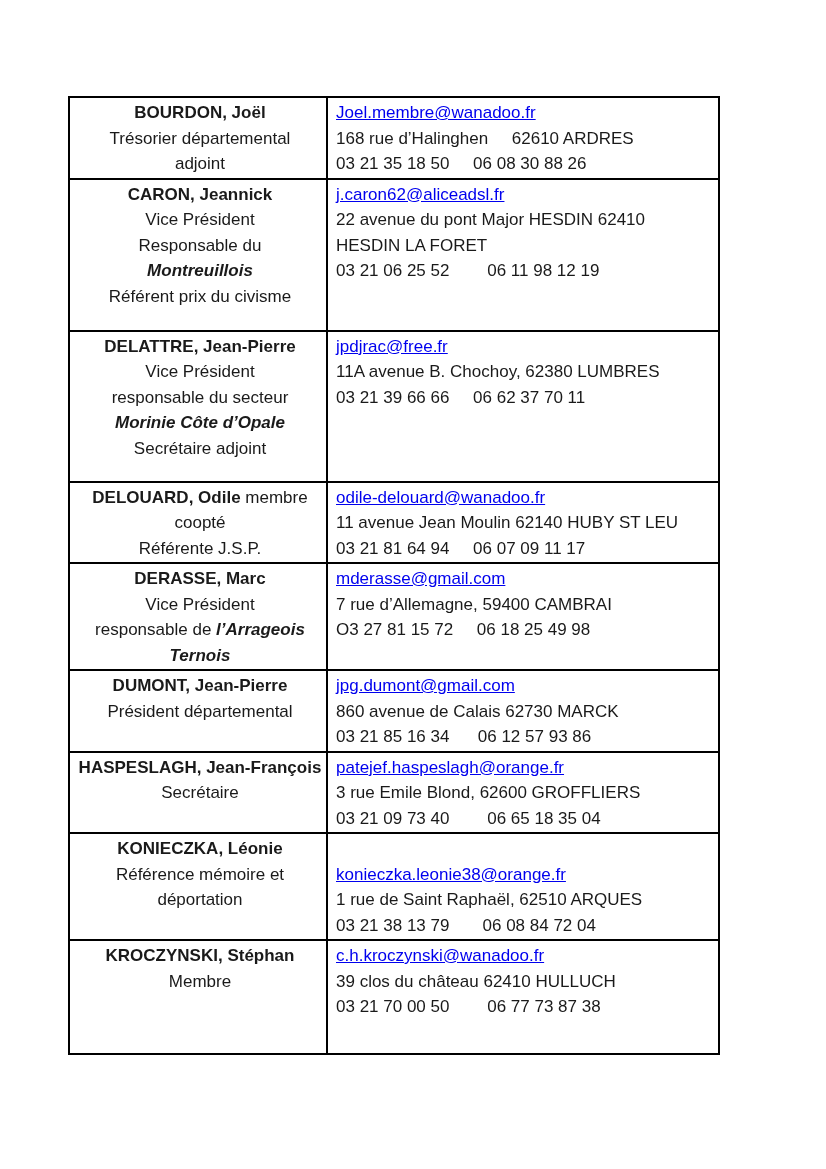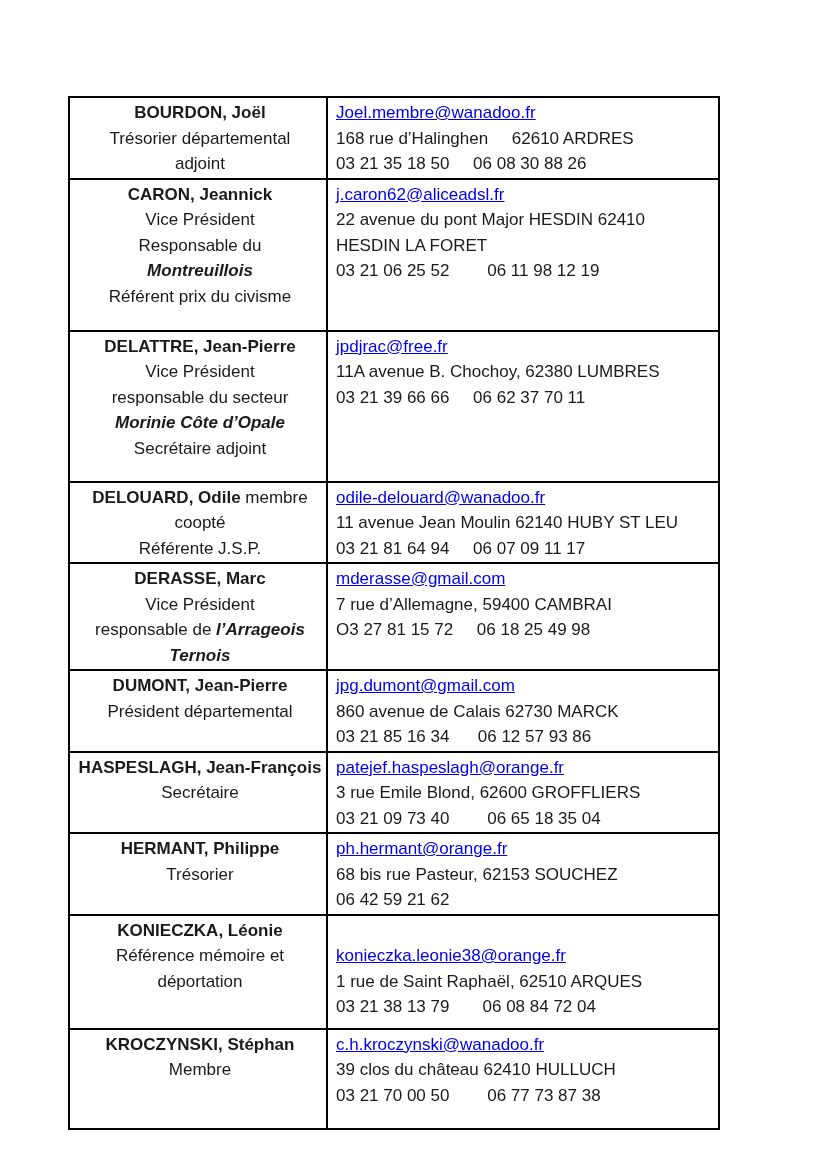--- a/index.html
+++ b/index.html
@@ -142,31 +142,20 @@
             <div class="line"><span class="">Secrétaire</span></div>
           </td>
           <td class="right">
             <div class="line"><a class="email-link" href="#">patejef.haspeslagh@orange.fr</a></div>
             <div class="line"><span>3 rue Emile Blond, 62600 GROFFLIERS</span></div>
             <div class="line"><span>03 21 09 73 40        06 65 18 35 04</span></div>
           </td>
         </tr>
         <tr>
           <td class="left">
-            <div class="line"><span class="b">HERMANT, Philippe</span></div>
-            <div class="line"><span class="">Trésorier</span></div>
-          </td>
-          <td class="right">
-            <div class="line"><a class="email-link" href="#">ph.hermant@orange.fr</a></div>
-            <div class="line"><span>68 bis rue Pasteur, 62153 SOUCHEZ</span></div>
-            <div class="line"><span>06 42 59 21 62</span></div>
-          </td>
-        </tr>
-        <tr>
-          <td class="left">
             <div class="line"><span class="b">KONIECZKA, Léonie</span></div>
             <div class="line"><span class="">Référence mémoire et</span></div>
             <div class="line"><span class="">déportation</span></div>
           </td>
           <td class="right">
             <div class="line">&nbsp;</div>
             <div class="line"><a class="email-link" href="#">konieczka.leonie38@orange.fr</a></div>
             <div class="line"><span>1 rue de Saint Raphaël, 62510 ARQUES</span></div>
             <div class="line"><span>03 21 38 13 79       06 08 84 72 04</span></div>
           </td>

